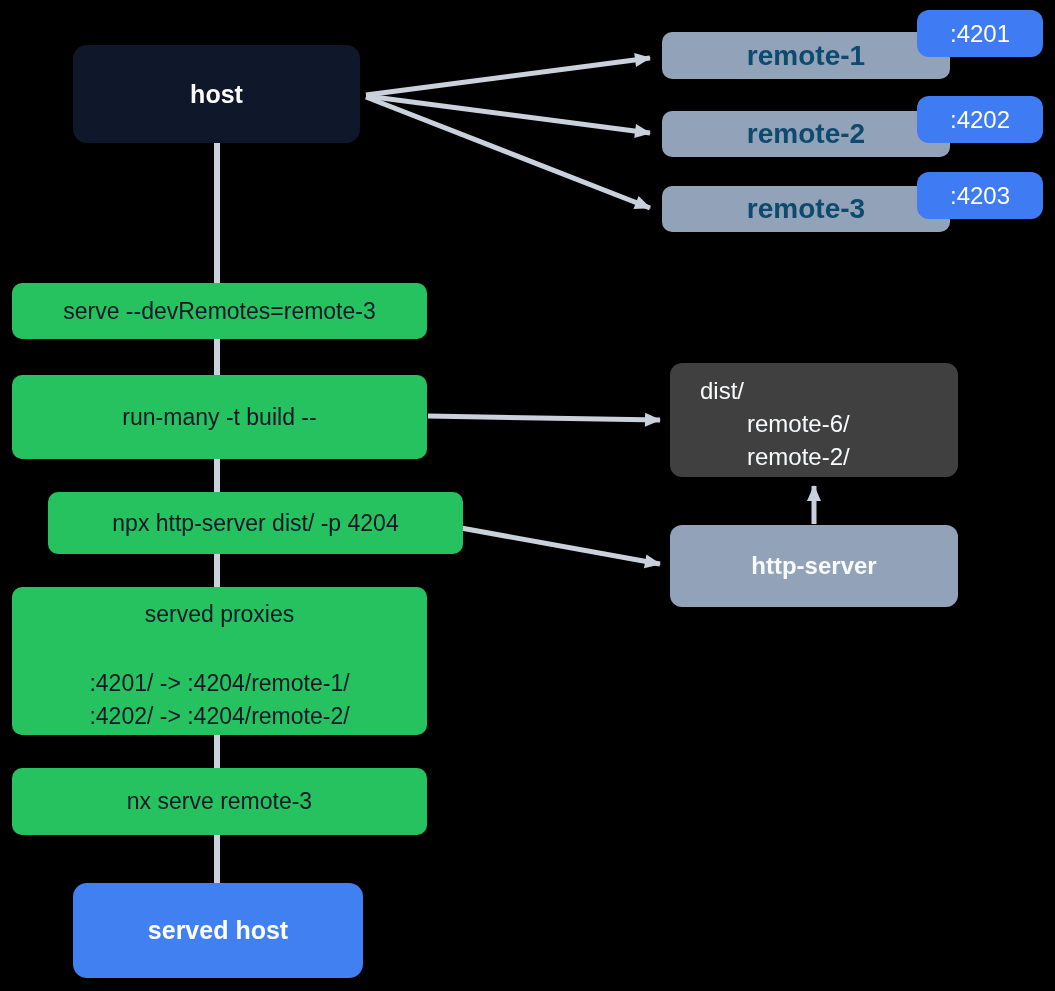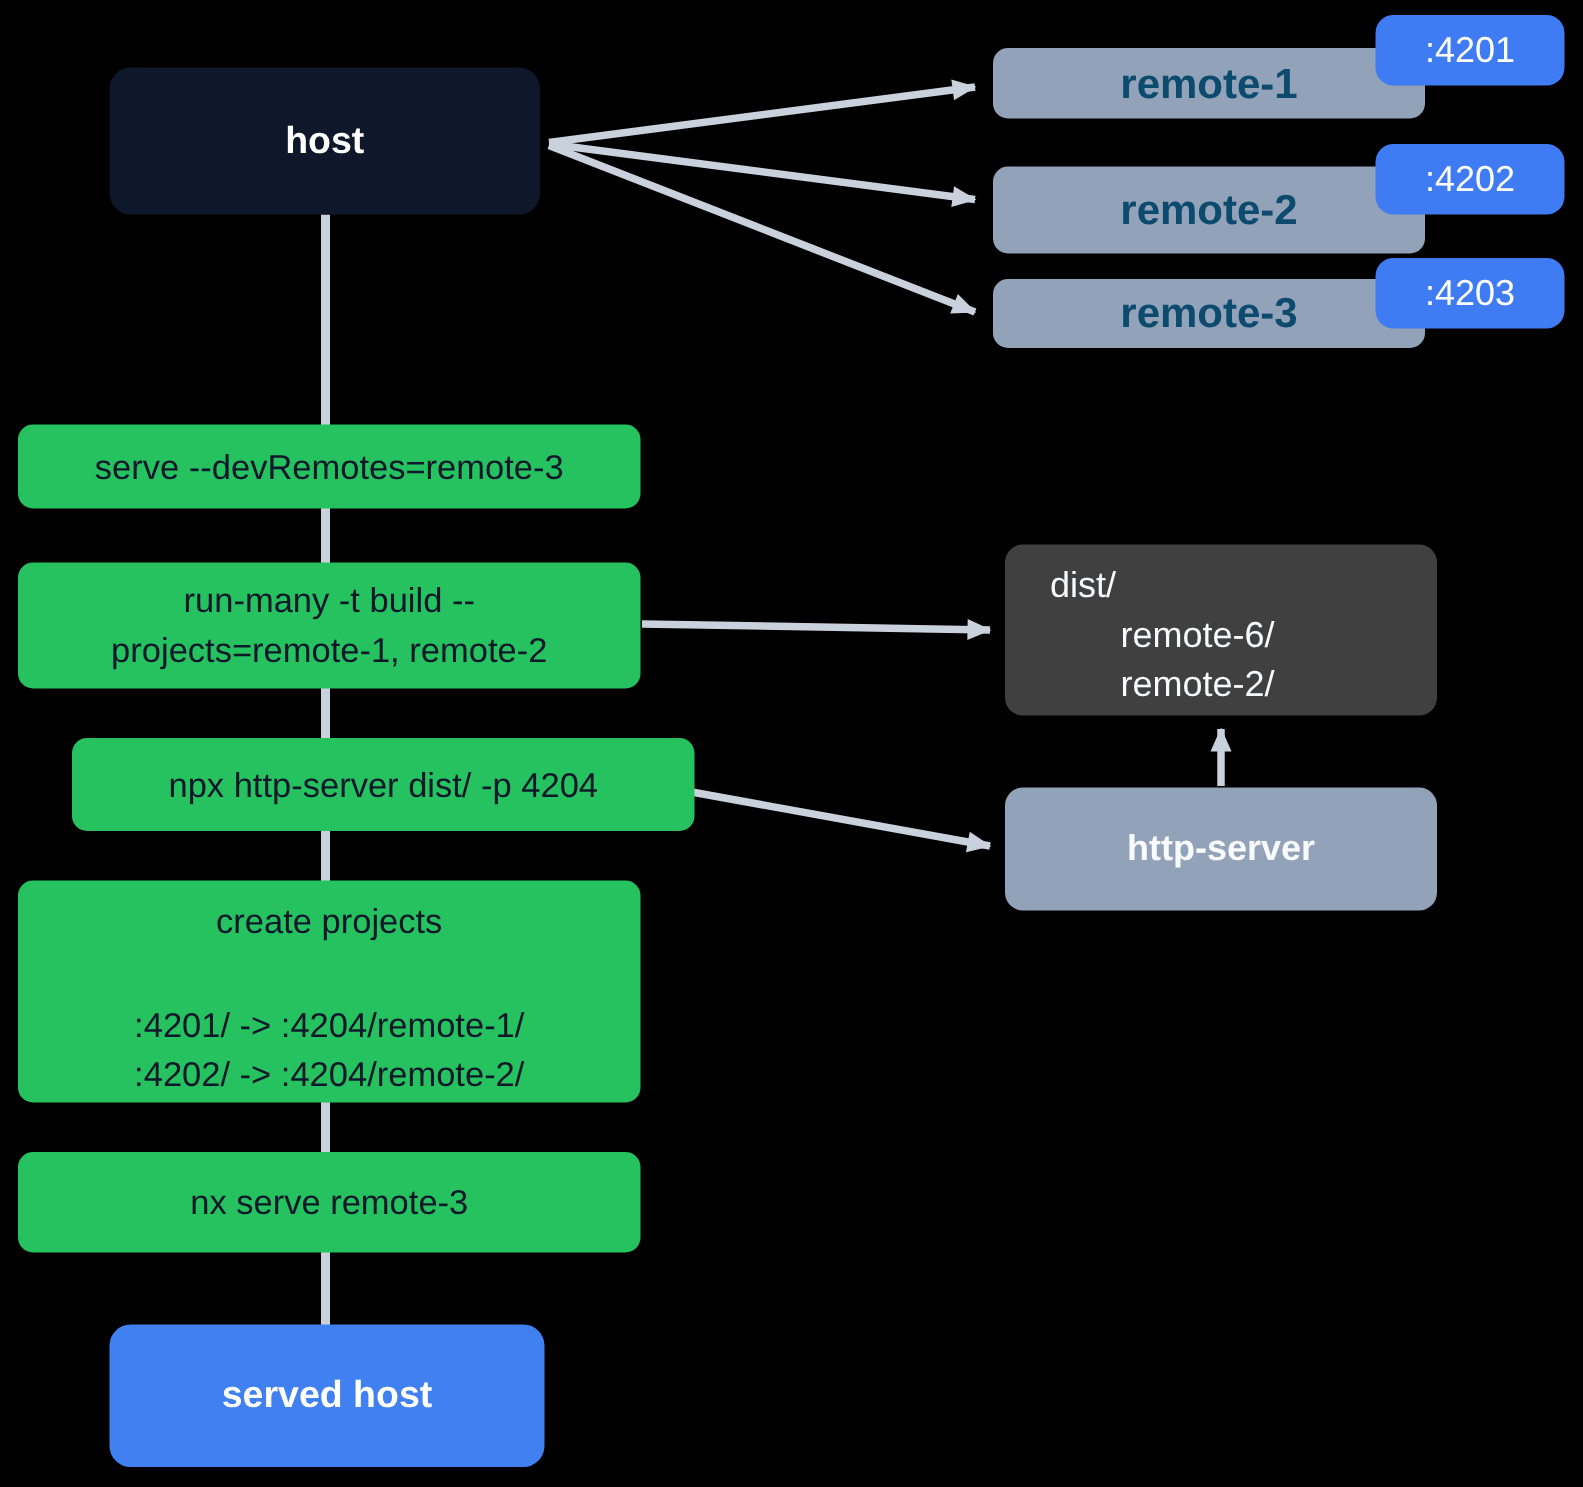--- a/index.html
+++ b/index.html
@@ -26,21 +26,21 @@
     left: 73px; top: 45px; width: 287px; height: 98px;
     background: #0f172a; border-radius: 14px;
     font-weight: bold; font-size: 25px;
   }
   .remote-box {
     width: 288px; height: 47px;
     background: #92a2b8; border-radius: 10px;
     font-weight: bold; font-size: 28px; color: #0c4a6e;
   }
   .remote-1 { left: 662px; top: 32px; }
-  .remote-2 { left: 662px; top: 111px; height: 58px; }
+  .remote-2 { left: 662px; top: 111px; height: 46px; }
   .remote-3 { left: 662px; top: 186px; height: 46px; }
   .port-badge {
     width: 126px; height: 47px;
     background: #3f7cf3; border-radius: 12px;
     font-size: 24px; font-weight: 500; z-index: 2;
   }
   .badge-1 { left: 917px; top: 10px; }
   .badge-2 { left: 917px; top: 96px; }
   .badge-3 { left: 917px; top: 172px; }
   .step-box {
@@ -119,29 +119,28 @@
   <div class="node port-badge badge-3">
     <span>:4203</span>
   </div>
 
   <div class="node step-box step-serve">
     <span>serve --devRemotes=remote-3</span>
   </div>
 
   <div class="node step-box step-runmany">
     <span>run-many -t build --</span>
-    <span>projects=remote-1, remote-2</span>
   </div>
 
   <div class="node step-box step-npx">
     <span>npx http-server dist/ -p 4204</span>
   </div>
 
   <div class="node step-box step-proxies">
-    <span>create projects</span>
+    <span>served proxies</span>
     <span class="proxies-gap"></span>
     <span>:4201/ -&gt; :4204/remote-1/</span>
     <span>:4202/ -&gt; :4204/remote-2/</span>
   </div>
 
   <div class="node step-box step-nx">
     <span>nx serve remote-3</span>
   </div>
 
   <div class="node dist-box">

